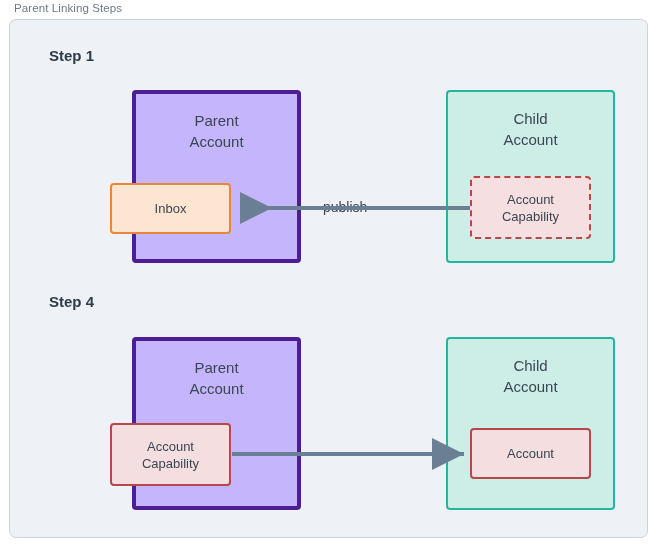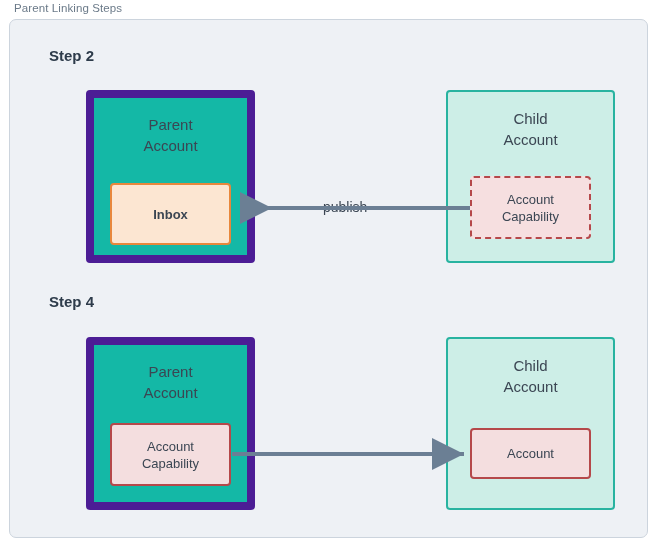--- a/index.html
+++ b/index.html
@@ -56,22 +56,23 @@
   #step1-label { left: 49px; top: 47px; }
   #step2-label { left: 49px; top: 293px; }
 
   
   .account-box {
     position: absolute;
     box-sizing: border-box;
     border-radius: 4px;
   }
   .account-box.parent {
-    background: #14b8a6;
-    border: 8px solid #4c1d95;
+    background: #c4b5fd;
+    border: 4px solid #4c1d95;
+    margin-left: 46px;
   }
   .account-box.child {
     background: #cdeee7;
     border: 2px solid #28b3a0;
   }
   .account-title {
     position: absolute;
     left: 0;
     right: 0;
     top: 16px;
@@ -109,21 +110,21 @@
   }
   .inner-box.capability-dashed {
     background: #f6dfe0;
     border: 2px dashed #b5484a;
   }
   .inner-box.capability-solid {
     background: #f4dedf;
     border: 2px solid #b5484a;
   }
 
-  #inbox-box            { left: 110px; top: 183px; width: 121px; height: 62px; font-weight: bold; }
+  #inbox-box            { left: 110px; top: 183px; width: 121px; height: 51px; }
   #capability-box-child { left: 470px; top: 176px; width: 121px; height: 63px; }
   #capability-box-parent{ left: 110px; top: 423px; width: 121px; height: 63px; }
   #account-box-child    { left: 470px; top: 428px; width: 121px; height: 51px; }
 
   
   #arrow-layer {
     position: absolute;
     left: 0;
     top: 0;
     width: 666px;
@@ -143,21 +144,21 @@
 </style>
 </head>
 <body>
 
 <div id="diagram-root">
 
   <div class="diagram-caption">Parent Linking Steps</div>
 
   <div class="diagram-card"></div>
 
-  <div class="step-label" id="step1-label">Step 2</div>
+  <div class="step-label" id="step1-label">Step 1</div>
 
   <div class="account-box parent" id="parent-box-step1">
     <div class="account-title">Parent
 Account</div>
   </div>
 
   <div class="inner-box inbox" id="inbox-box">Inbox</div>
 
   <div class="account-box child" id="child-box-step1">
     <div class="account-title">Child

